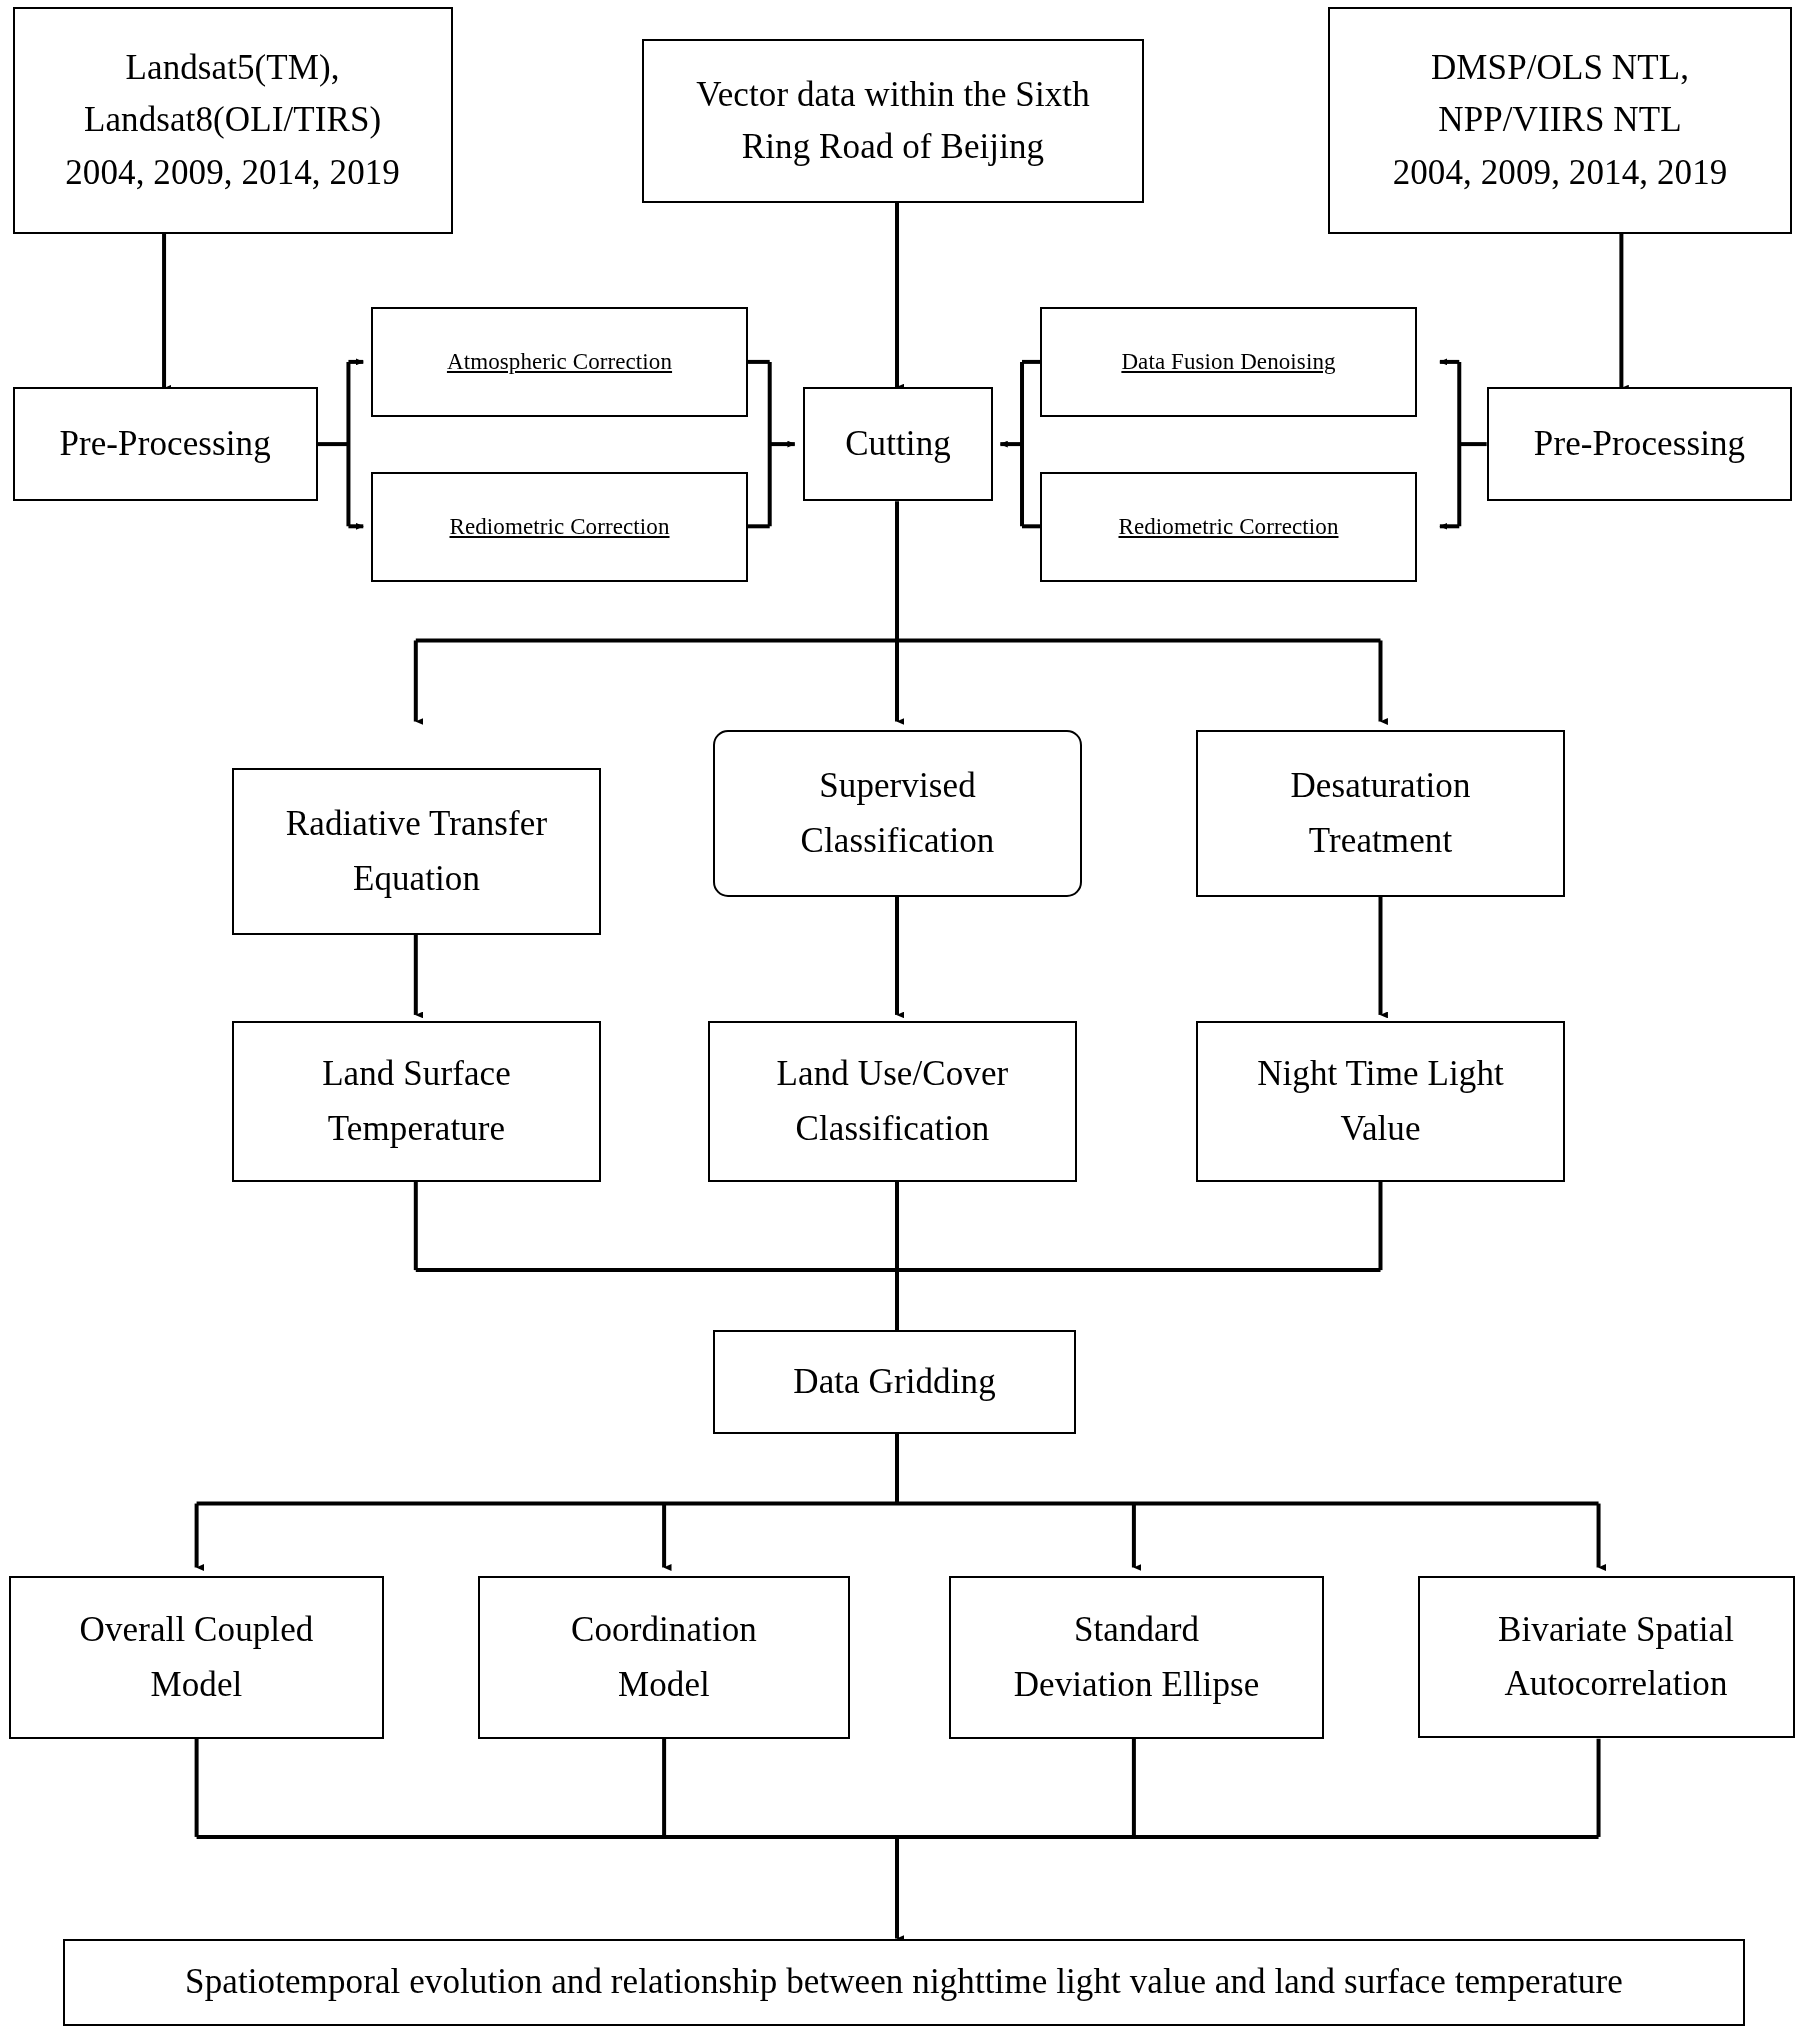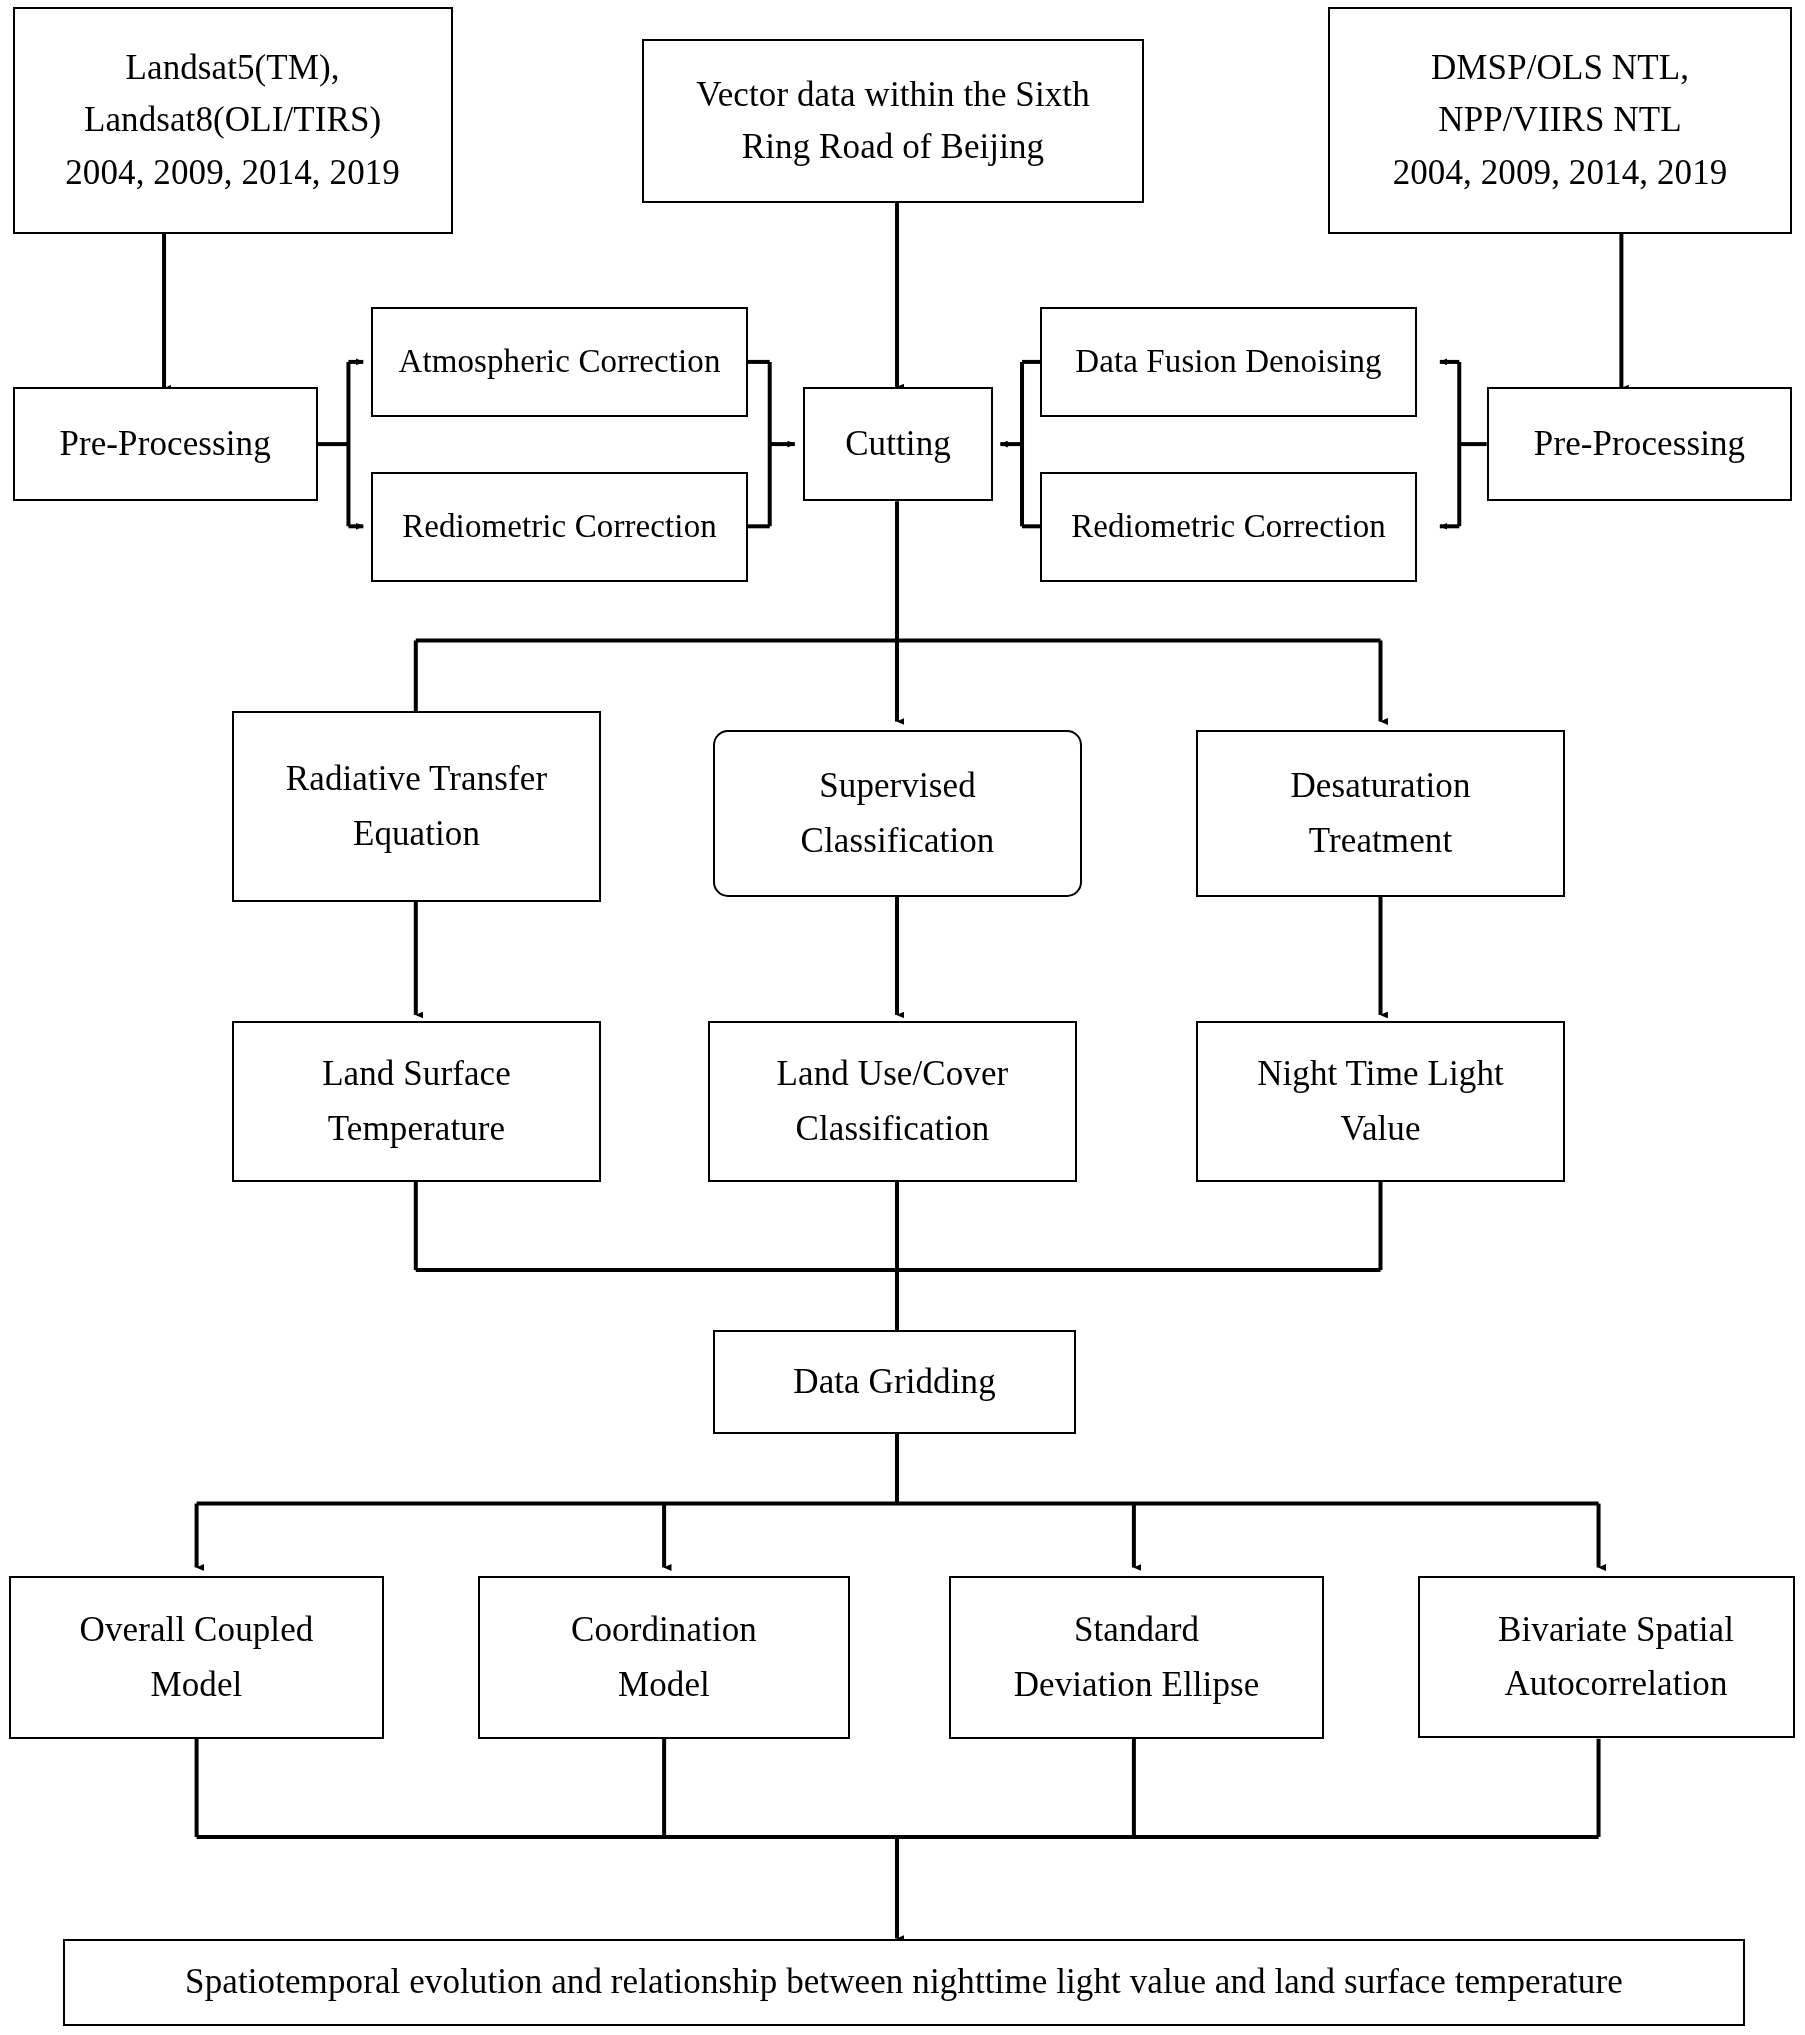--- a/index.html
+++ b/index.html
@@ -35,21 +35,21 @@
     text-align: center;
     color: #000000;
     line-height: 1.55;
     letter-spacing: 0.1px;
   }
   .nodebox .ln {
     display: block;
     white-space: nowrap;
   }
   .fs-lg  { font-size: 35px; }
-  .fs-md  { font-size: 33px; }
+  .fs-md  { font-size: 23px; text-decoration: underline; }
   .tight  { line-height: 1.5; }
 </style>
 </head>
 <body>
 
 <div id="root">
 
   <svg class="flow" viewBox="0 0 3163 3565">
     <defs>
       <marker id="arrow-down" viewBox="0 0 12 14" refX="6" refY="13" markerWidth="12" markerHeight="14" orient="auto-start-reverse" markerUnits="userSpaceOnUse">
@@ -165,21 +165,21 @@
   </div>
 
   <div class="nodebox fs-md" style="left:1040px; top:472px;  width:377px;  height:110px;">
     <span class="ln">Rediometric Correction</span>
   </div>
 
   <div class="nodebox fs-lg" style="left:1487px; top:387px;  width:305px;  height:114px;">
     <span class="ln">Pre-Processing</span>
   </div>
 
-  <div class="nodebox fs-lg" style="left:232px;  top:711px; width:369px;  height:191px;">
+  <div class="nodebox fs-lg" style="left:232px;  top:768px; width:369px;  height:167px;">
     <span class="ln">Radiative Transfer</span>
     <span class="ln">Equation</span>
   </div>
 
   <div class="nodebox fs-lg" style="left:713px; top:730px; width:369px;  height:167px;border-radius:15px;">
     <span class="ln">Supervised</span>
     <span class="ln">Classification</span>
   </div>
 
   <div class="nodebox fs-lg" style="left:1196px; top:730px; width:369px;  height:167px;">

